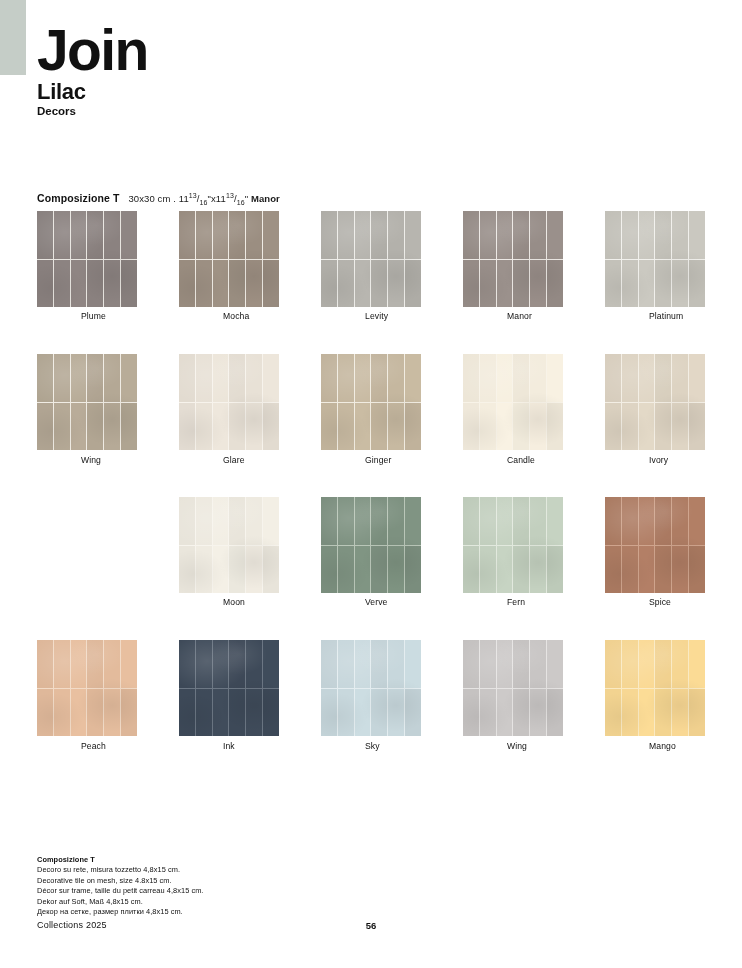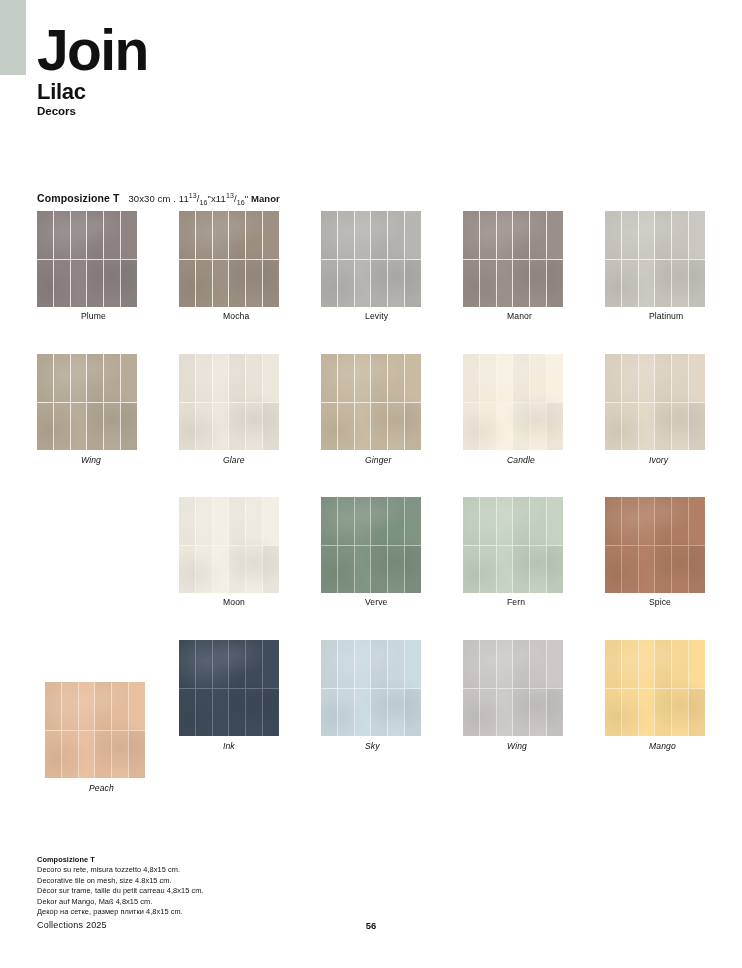--- a/index.html
+++ b/index.html
@@ -43,21 +43,21 @@
   .comp-name{font-size:10.5px;font-weight:700;letter-spacing:0.1px;}
   .comp-size{font-size:9.5px;font-weight:400;letter-spacing:0.1px;color:#1a1a1a;}
   .comp-size .num{font-size:7px;vertical-align:super;line-height:0;}
   .comp-size .den{font-size:7px;vertical-align:sub;line-height:0;}
   .comp-finish{font-size:9.5px;font-weight:700;}
 
   
   .grid{position:absolute;left:37px;top:211px;width:668px;}
   .row{position:relative;height:143px;}
   .cell{position:absolute;top:0;width:100px;}
-  .cell.r-lower .label{top:101px;font-style:italic;}
+  .cell.r-lower .label{top:101px;}
 
   .swatch{
     position:relative;width:100px;height:96px;overflow:hidden;
   }
   .swatch .tiles{
     position:absolute;inset:0;
     display:grid;
     grid-template-columns:repeat(6,1fr);
     grid-template-rows:repeat(2,1fr);
     gap:1px;
@@ -394,21 +394,21 @@
               <div class="tile" style="background: rgb(174, 124, 99); filter: brightness(0.989474);"></div>
               <div class="tile" style="background: rgb(174, 124, 99); filter: brightness(1.01053);"></div>
               <div class="tile" style="background: rgb(174, 124, 99); filter: brightness(0.973684);"></div>
             </div>
             <div class="sheen"></div>
           </div>
           <div class="label">Spice</div>
         </div>
       </div>
       <div class="row">
-        <div class="cell r-lower" style="left: 8px; margin-top: 42px;">
+        <div class="cell r-lower" style="left: 0px;">
           <div class="swatch" style="background: rgb(242, 219, 199);">
             <div class="tiles">
               <div class="tile" style="background: rgb(227, 187, 156); filter: brightness(0.973684);"></div>
               <div class="tile" style="background: rgb(227, 187, 156); filter: brightness(0.994737);"></div>
               <div class="tile" style="background: rgb(227, 187, 156); filter: brightness(1.01579);"></div>
               <div class="tile" style="background: rgb(227, 187, 156); filter: brightness(0.978947);"></div>
               <div class="tile" style="background: rgb(227, 187, 156); filter: brightness(1);"></div>
               <div class="tile" style="background: rgb(227, 187, 156); filter: brightness(1.02105);"></div>
               <div class="tile" style="background: rgb(227, 187, 156); filter: brightness(0.984211);"></div>
               <div class="tile" style="background: rgb(227, 187, 156); filter: brightness(1.00526);"></div>
@@ -502,21 +502,21 @@
           <div class="label">Mango</div>
         </div>
       </div>
     </div>
 
   <div class="note">
     <div class="note-title">Composizione T</div>
     <div class="note-line">Decoro su rete, misura tozzetto 4,8x15 cm.</div>
     <div class="note-line">Decorative tile on mesh, size 4.8x15 cm.</div>
     <div class="note-line">Décor sur trame, taille du petit carreau 4,8x15 cm.</div>
-    <div class="note-line">Dekor auf Mango, Maß 4,8x15 cm.</div>
+    <div class="note-line">Dekor auf Soft, Maß 4,8x15 cm.</div>
     <div class="note-line">Декор на сетке, размер плитки 4,8x15 cm.</div>
   </div>
 
   <div class="foot">
     <div class="foot-left">Collections 2025</div>
     <div class="foot-num">56</div>
   </div>
 
 </div>
 

